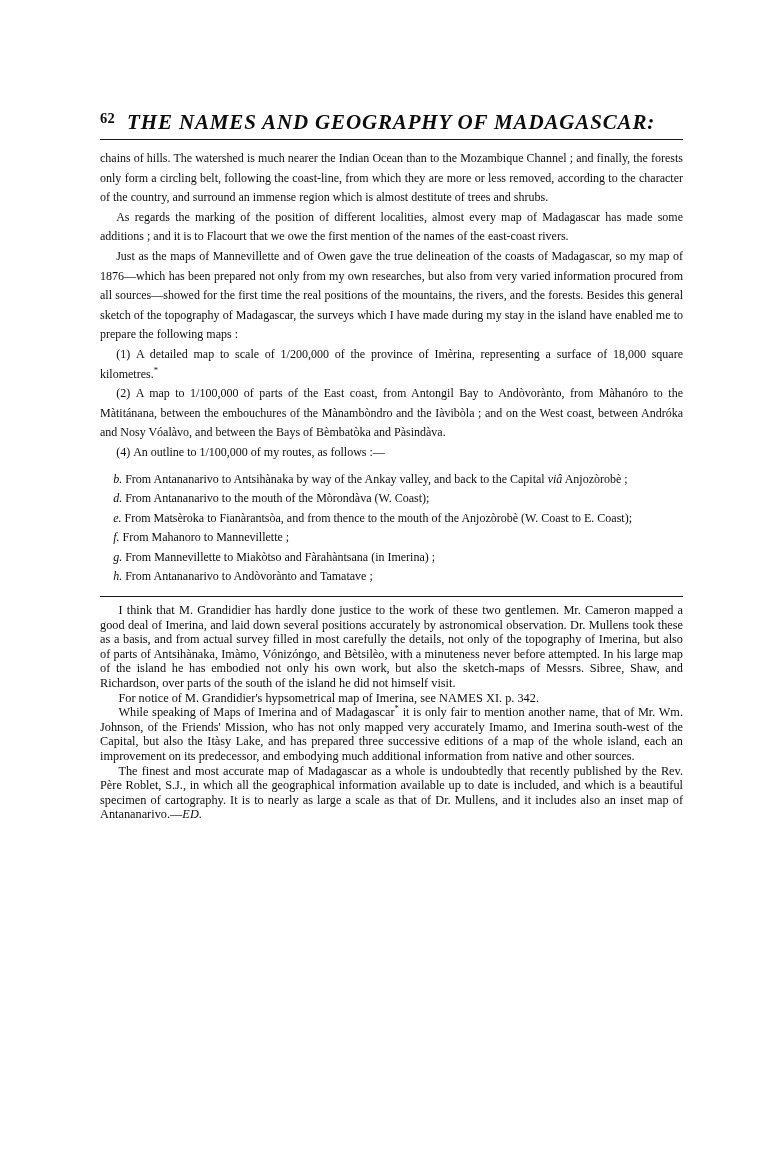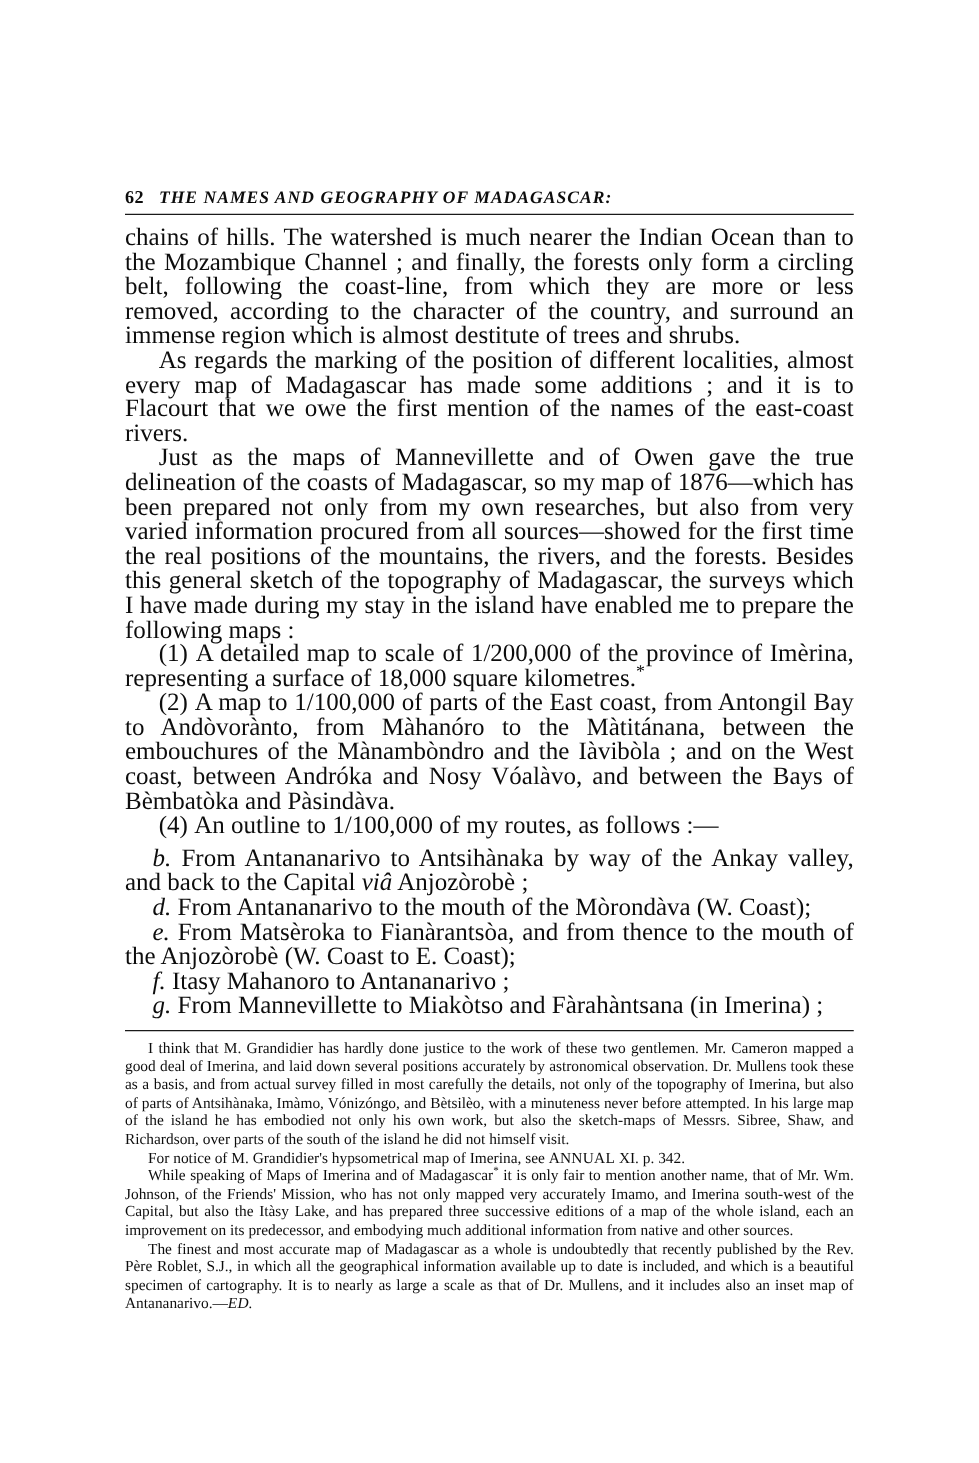--- a/index.html
+++ b/index.html
@@ -21,49 +21,48 @@
   .content {
     position: absolute;
     left: 100px;
     top: 110px;
     width: 583px;
   }
 
   
   .running-head {
     display: flex;
-    align-items: center;
+    align-items: flex-start;
     font-style: italic;
     letter-spacing: .2px;
     white-space: nowrap;
-    margin-top: 40px;
   }
   .folio {
     font-style: normal;
     font-size: 14.5px;
     font-weight: 600;
     margin-right: 12px;
     letter-spacing: .3px;
   }
   .head-title {
-    font-size: 14px;
+    font-size: 21px;
     letter-spacing: .85px;
     font-weight: 600;
   }
   .head-rule {
     margin-top: 4px;
     border: 0;
     border-top: 1.3px solid #1a1a1a;
     width: 100%;
   }
 
   
   .body-text {
     margin-top: 9px;
-    font-size: 20px;
+    font-size: 12px;
     line-height: 19.6px;
     text-align: justify;
     text-justify: inter-word;
     hyphens: manual;
   }
   .body-text p {
     margin: 0;
     text-indent: 1.35em;
   }
   .body-text p.noindent { text-indent: 0; }
@@ -132,30 +131,31 @@
       <div class="list-gap"></div>
 
 
       <p class="sublist"><span class="it">b.</span> <span>From Antananarivo to Antsihànaka by way of the Ankay valley, and back to the Capital </span><span class="it">viâ</span><span> Anjozòrobè ;</span></p>
 
 
       <p class="sublist"><span class="it">d.</span> <span>From Antananarivo to the mouth of the Mòrondàva (W. Coast);</span></p>
 
       <p class="sublist"><span class="it">e.</span> <span>From Matsèroka to Fianàrantsòa, and from thence to the mouth of the Anjozòrobè (W. Coast to E. Coast);</span></p>
 
-      <p class="sublist"><span class="it">f.</span> <span>Itasy Mahanoro to Antananarivo ;</span></p>
+      <p class="sublist"><span class="it">f.</span> <span>From Mahanoro to Mannevillette ;</span></p>
 
       <p class="sublist"><span class="it">g.</span> <span>From Mannevillette to Miakòtso and Fàrahàntsana (in Imerina) ;</span></p>
 
+      <p class="sublist"><span class="it">h.</span> <span>From Antananarivo to Andòvorànto and Tamatave ;</span></p>
 
     </div>
 
     <hr class="fn-rule">
 
     <div class="footnotes">
       <p>I think that M. Grandidier has hardly done justice to the work of these two gentlemen.  Mr. Cameron mapped a good deal of Imerina, and laid down several positions accurately by astronomical observation.  Dr. Mullens took these as a basis, and from actual survey filled in most carefully the details, not only of the topography of Imerina, but also of parts of Antsihànaka, Imàmo, Vónizóngo, and Bètsilèo, with a minuteness never before attempted.  In his large map of the island he has embodied not only his own work, but also the sketch-maps of Messrs. Sibree, Shaw, and Richardson, over parts of the south of the island he did not himself visit.</p>
-      <p><span>For notice of M. Grandidier's hypsometrical map of Imerina, see </span><span class="smallcaps">ANNUAL</span><span class="osf"> XI. p. 342.</span></p>
+      <p><span>For notice of M. Grandidier's hypsometrical map of Imerina, see </span><span class="smallcaps">NAMES</span><span class="osf"> XI. p. 342.</span></p>
       <p><span>While speaking of Maps of Imerina and of Madagascar</span><sup class="fn">*</sup><span> it is only fair to mention another name, that of Mr. Wm. Johnson, of the Friends' Mission, who has not only mapped very accurately Imamo, and Imerina south-west of the Capital, but also the Itàsy Lake, and has prepared three successive editions of a map of the whole island, each an improvement on its predecessor, and embodying much additional information from native and other sources.</span></p>
       <p><span>The finest and most accurate map of Madagascar as a whole is undoubtedly that recently published by the Rev. Père Roblet, S.J., in which all the geographical information available up to date is included, and which is a beautiful specimen of cartography.  It is to nearly as large a scale as that of Dr. Mullens,  and it includes also an inset map of Antananarivo.—</span><span class="smallcaps endmark">ED.</span></p>
     </div>
 
   </div>
 </div>
 
 </body></html>

